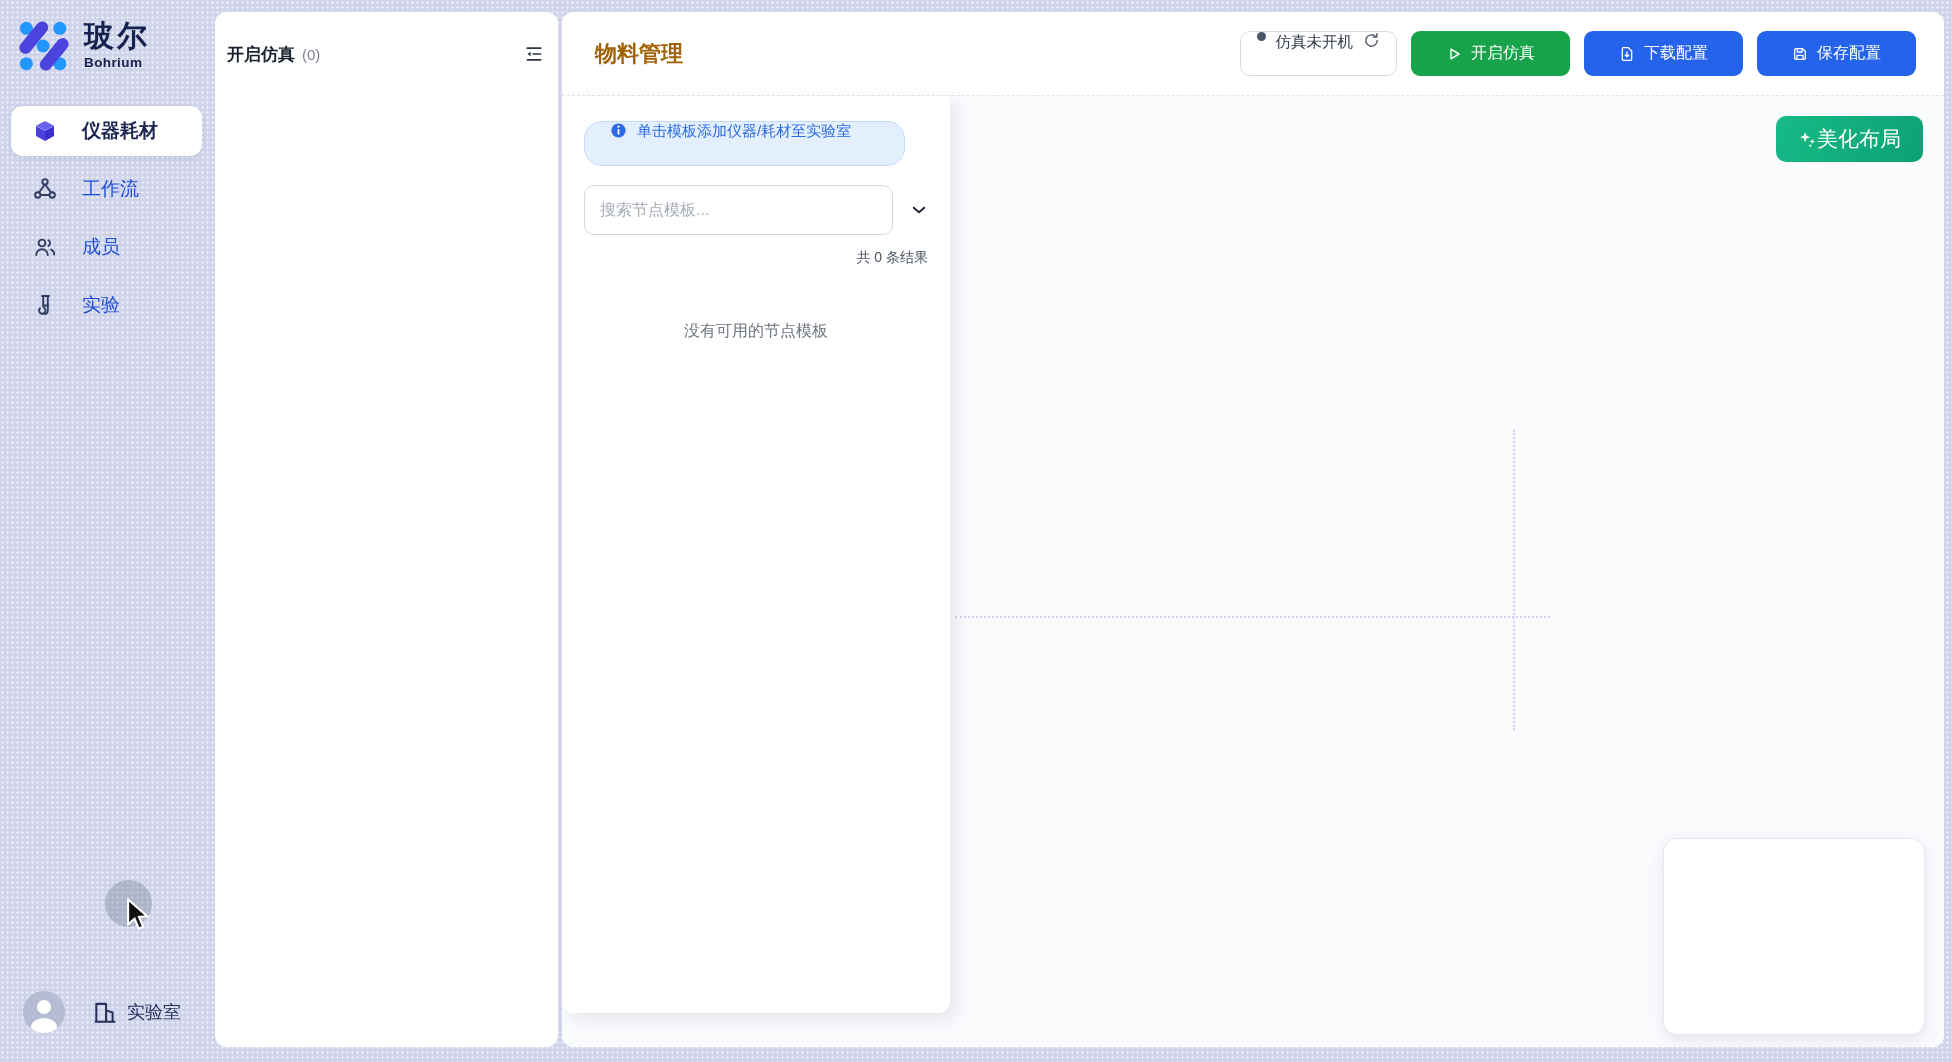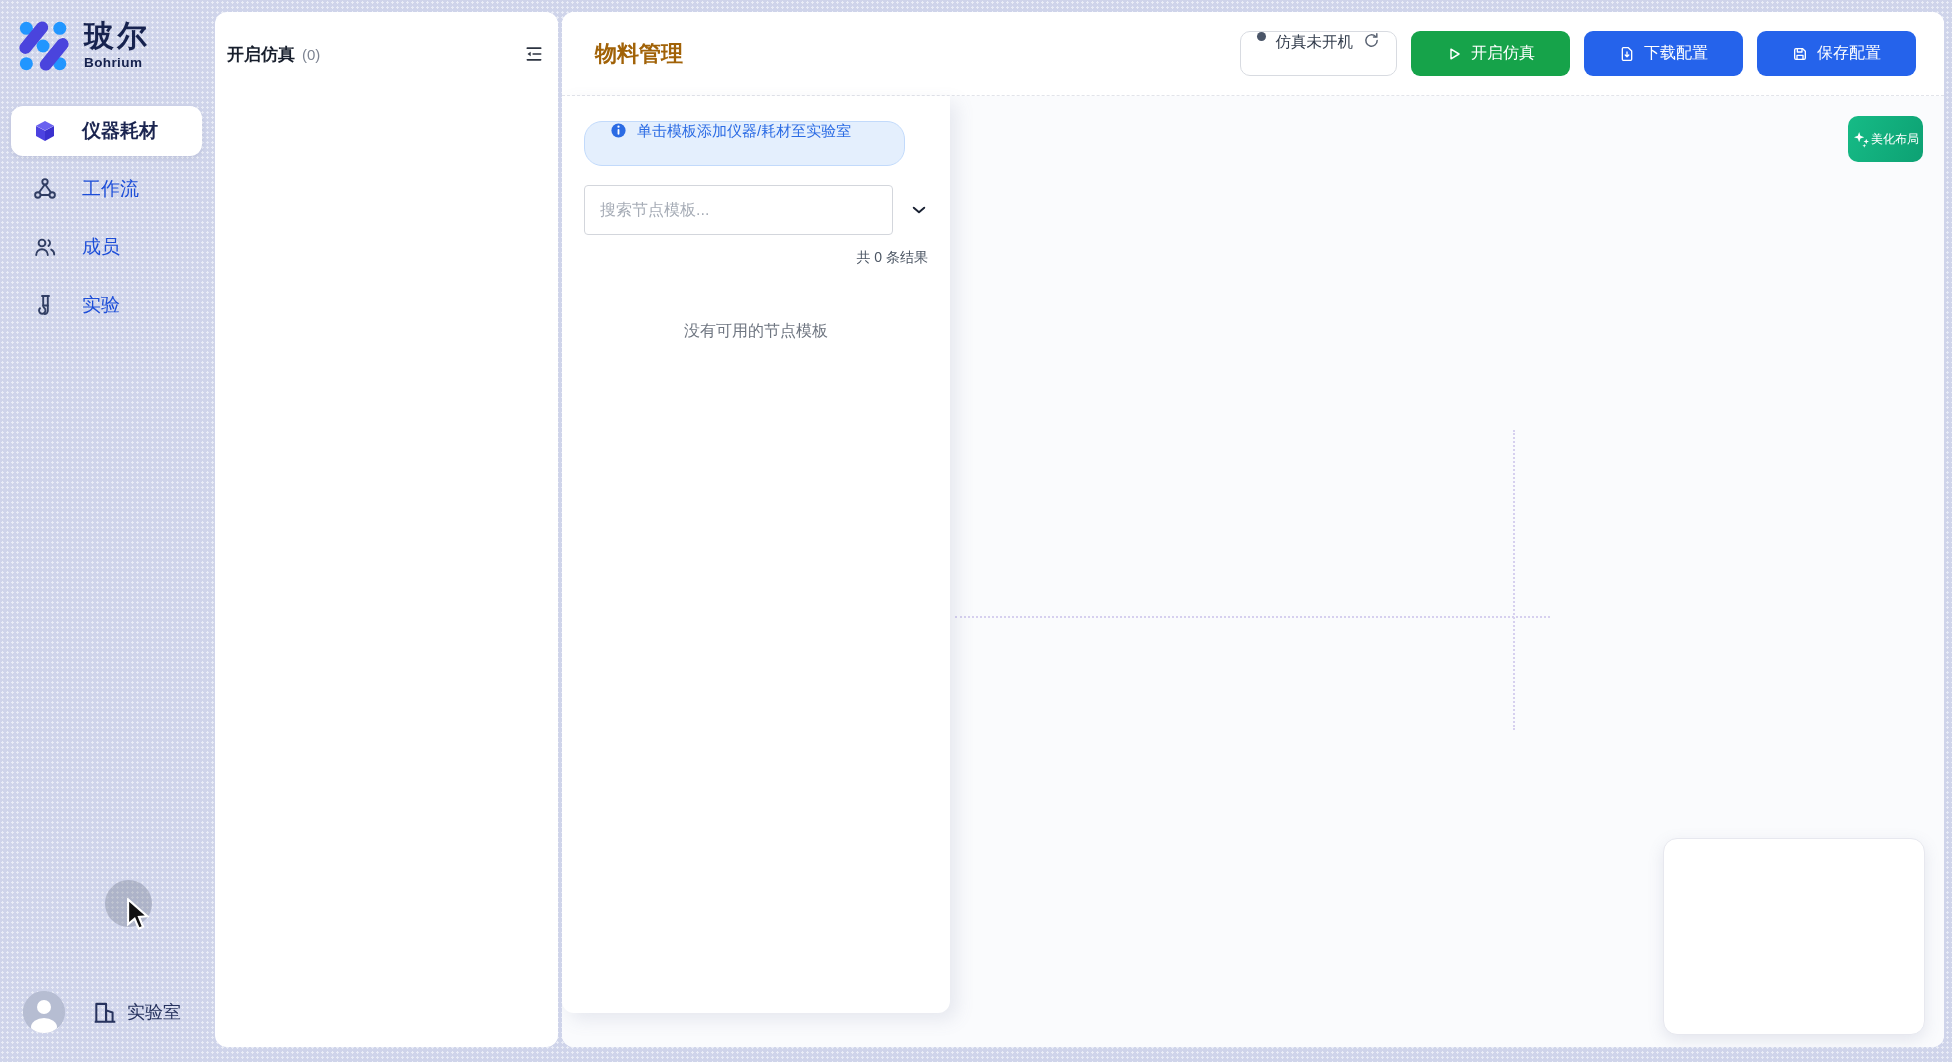--- a/index.html
+++ b/index.html
@@ -62,34 +62,34 @@
   .canvas { position:relative; width:100%; height:951px; background:#fafbfd; }
 
   
   .tpl-panel { position:absolute; left:0; top:0; width:388px; height:917px; background:#fff;
                border-radius:0 0 12px 12px; box-shadow:7px 7px 18px rgba(100,110,145,.13);
                padding:25px 22px; }
   .tpl-banner { width:321px; height:45px; display:flex; align-items:flex-start; gap:10px;
                 padding:0 25px; background:#e4effd; border:1px solid #c2dafb; border-radius:18px; }
   .tpl-banner-text { font-size:15px; color:#2b6be4; }
   .tpl-search-row { margin-top:19px; display:flex; align-items:center; }
-  .tpl-search { width:309px; height:50px; border:1.5px solid #d3d6dc; border-radius:4px;
+  .tpl-search { width:309px; height:50px; border:1.5px solid #d3d6dc; border-radius:10px;
                 padding:0 15px; font-size:16px; color:#333; outline:none; background:#fff;
                 font-family:"Liberation Sans","DejaVu Sans",sans-serif; }
   .tpl-search::placeholder { color:#a6acb6; }
   .tpl-chevron { margin-left:17px; cursor:pointer; }
   .tpl-count { margin-top:14px; width:344px; text-align:right; font-size:14px; color:#4b5563; }
   .tpl-empty { margin-top:54px; text-align:center; font-size:16px; color:#6f7681; }
 
   
   .guide-h { position:absolute; left:393px; top:520px; width:595px; border-top:2px dotted #d6d0ef; }
   .guide-v { position:absolute; left:951px; top:334px; height:300px; border-left:2px dotted #d6d0ef; }
 
   .beautify-btn { position:absolute; top:20px; right:21px; height:46px; display:flex; align-items:center;
-                  gap:0; padding:0 4px; border:none; border-radius:10px; color:#fff; font-size:12px;
+                  gap:0; padding:0 22px; border:none; border-radius:10px; color:#fff; font-size:21px;
                   font-weight:500; cursor:pointer; background:linear-gradient(115deg,#16bb86,#0da173);
                   font-family:"Liberation Sans","DejaVu Sans",sans-serif; }
 
   .minimap { position:absolute; right:19px; bottom:12px; width:262px; height:197px; background:#fff;
              border:1px solid #e7e8ef; border-radius:14px; box-shadow:0 5px 16px rgba(110,120,155,.16); }
 </style>
 </head>
 <body>
 
 <div class="sidebar">

